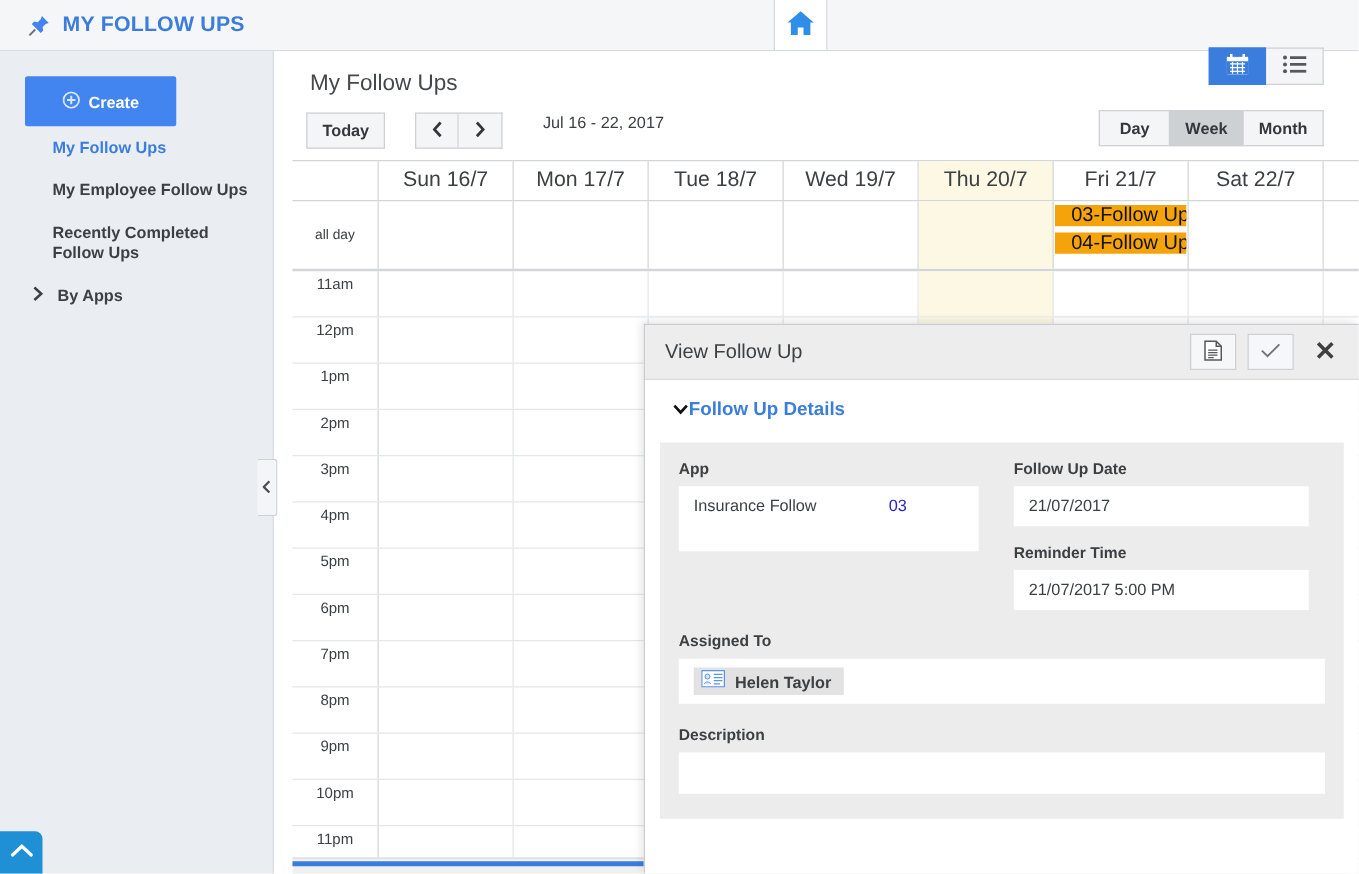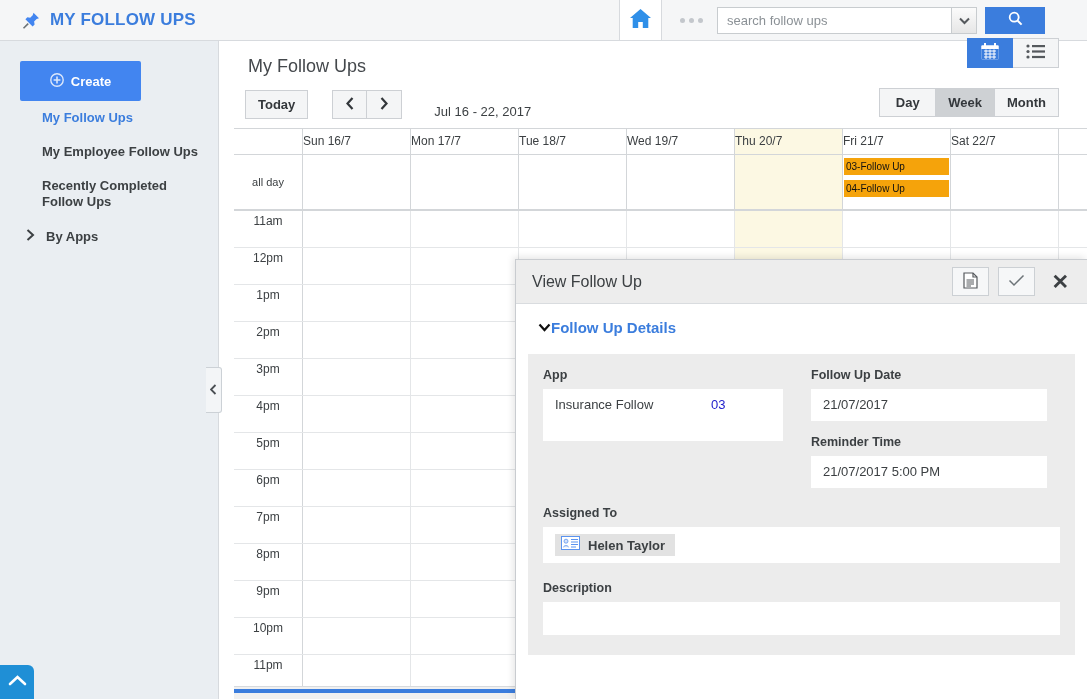--- a/index.html
+++ b/index.html
@@ -89,21 +89,21 @@
   .scrolltop {
     position: absolute; left: 0; top: 665px; width: 34px; height: 34px;
     background: #1f8fd6; border-radius: 0 6px 0 0;
     display: flex; align-items: center; justify-content: center; cursor: pointer; z-index: 6;
   }
 
   
   .main { position: absolute; left: 220px; top: 41px; width: 867px; height: 658px; background: #fff; }
   .page-title { padding: 15px 0 0 28px; font-size: 18px; color: #44484c; }
   .cal-toolbar {
-    display: flex; align-items: flex-end; padding: 13px 12px 10px 25px; position: relative; gap: 15px;
+    display: flex; align-items: flex-start; padding: 13px 12px 10px 25px; position: relative; gap: 15px;
   }
   .btn-group { display: flex; }
   .tbtn {
     height: 29px; min-width: 35px; padding: 0 12px;
     border: 1px solid #cdd0d4; background: #f4f5f6; color: #33373b;
     font-size: 13px; font-weight: bold; font-family: "Liberation Sans", sans-serif;
     display: flex; align-items: center; justify-content: center; cursor: pointer;
   }
   .tbtn + .tbtn { border-left: none; }
   .nav-group { margin-left: 9px; display: flex; }
@@ -124,37 +124,37 @@
   
   .cal { position: absolute; left: 234px; top: 128px; width: 853px; height: 557px; background:#fff; }
   .cal-head { display: flex; border-top: 1px solid #d3d6d9; border-bottom: 1px solid #d3d6d9; }
   .tcell {
     width: 69px; min-width: 69px; border-right: 1px solid #d3d6d9;
     font-size: 12px; color: #3c4043; display: flex; align-items: flex-start;
     justify-content: center; padding-top: 3px;
   }
   .dcell {
     width: 108px; min-width: 108px; border-right: 1px solid #d3d6d9;
-    font-size: 12px; color: #3c4043; padding: 5px 0 6px;
+    text-align: center; font-size: 17px; color: #3c4043; padding: 5px 0 6px;
   }
   .dcell.today { background: #fcf8e3; }
   .gutter { width: 24px; min-width: 24px; }
   .allday-row { display: flex; border-bottom: 2px solid #d3d6d9; min-height: 56px; }
   .allday-label {
     width: 69px; min-width: 69px; border-right: 1px solid #d3d6d9;
     font-size: 11px; color: #3c4043; display: flex; align-items: center; justify-content: center;
   }
   .allday-cell {
     width: 108px; min-width: 108px; border-right: 1px solid #d3d6d9;
     padding: 3px 1px; display: flex; flex-direction: column; gap: 5px;
   }
   .allday-cell.today { background: #fcf8e3; }
   .event {
-    background: #f5a30b; color: #111; font-size: 10px; line-height: 15px;
-    padding: 1px 2px; cursor: pointer; white-space: nowrap; overflow: hidden;
+    background: #f5a30b; color: #111; font-size: 16px; line-height: 15px;
+    padding: 1px 13px; cursor: pointer; white-space: nowrap; overflow: hidden;
   }
   .hour-row { display: flex; height: 37px; border-bottom: 1px solid #e4e6e8; }
   .hour-label {
     width: 69px; min-width: 69px; border-right: 1px solid #d3d6d9;
     font-size: 12px; color: #3c4043; display: flex; align-items: flex-start;
     justify-content: center; padding-top: 3px;
   }
   .hour-cell { width: 108px; min-width: 108px; border-right: 1px solid #e4e6e8; }
   .hour-cell.today { background: #fcf8e3; }
   .hscroll {
@@ -227,45 +227,20 @@
     </div>
 
     <div class="home-btn">
       <span>
         <svg width="23" height="21" viewBox="0 0 23 21">
           <path d="M11.5 1 L22 10 L19.3 10 L19.3 20 L13.8 20 L13.8 14 L9.2 14 L9.2 20 L3.7 20 L3.7 10 L1 10 Z" fill="#2f8fe8"></path>
         </svg>
       </span>
     </div>
 
-    <div class="topbar-right">
-      <span class="dots">
-          <i></i>
-          <i></i>
-          <i></i>
-        </span>
-      <div class="searchwrap">
-        <input class="search-input" type="text" placeholder="search follow ups" style="">
-        <span class="search-caret">
-          <span>
-            <svg width="11" height="8" viewBox="0 0 11 8">
-                <path d="M1 1.5 L5.5 6 L10 1.5" stroke="#55595d" stroke-width="2" fill="none"></path>
-              </svg>
-          </span>
-        </span>
-        <span class="search-go">
-          <span>
-            <svg width="15" height="15" viewBox="0 0 15 15">
-              <circle cx="6.2" cy="6.2" r="4.5" stroke="#fff" stroke-width="1.8" fill="none"></circle>
-              <path d="M9.7 9.7 L13.6 13.6" stroke="#fff" stroke-width="2" fill="none"></path>
-            </svg>
-          </span>
-        </span>
-      </div>
-    </div>
   </div>
 
   <div class="sidebar">
     <div class="create-btn">
       <span>
         <svg width="14" height="14" viewBox="0 0 14 14">
           <circle cx="7" cy="7" r="6.2" fill="none" stroke="#dbe7fb" stroke-width="1.4"></circle>
           <path d="M7 3.6 L7 10.4 M3.6 7 L10.4 7" stroke="#dbe7fb" stroke-width="1.6"></path>
         </svg>
       </span>

